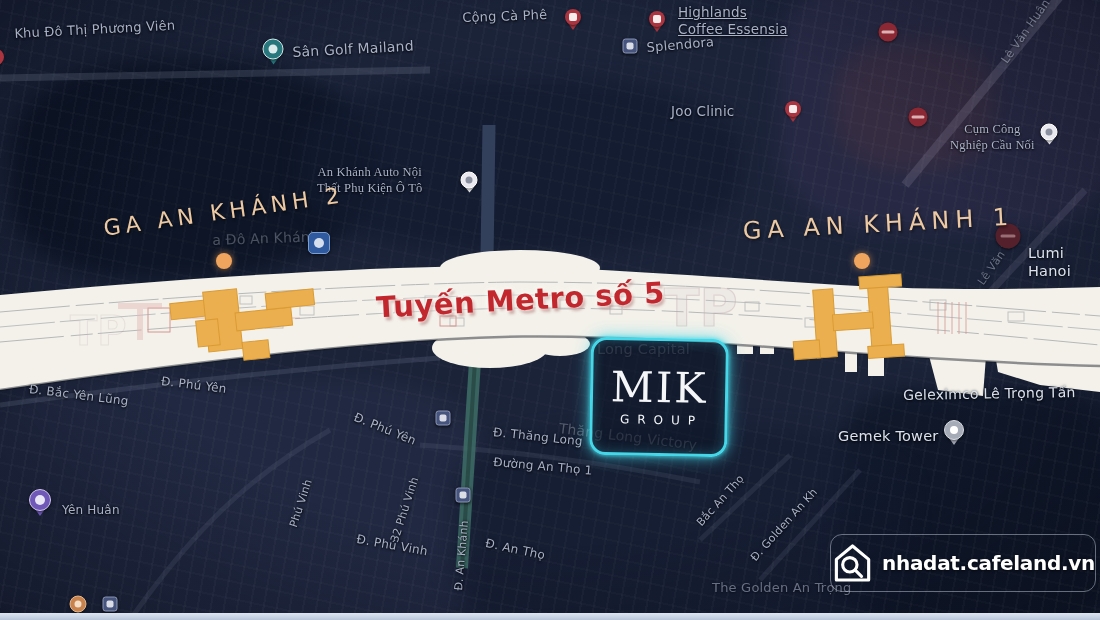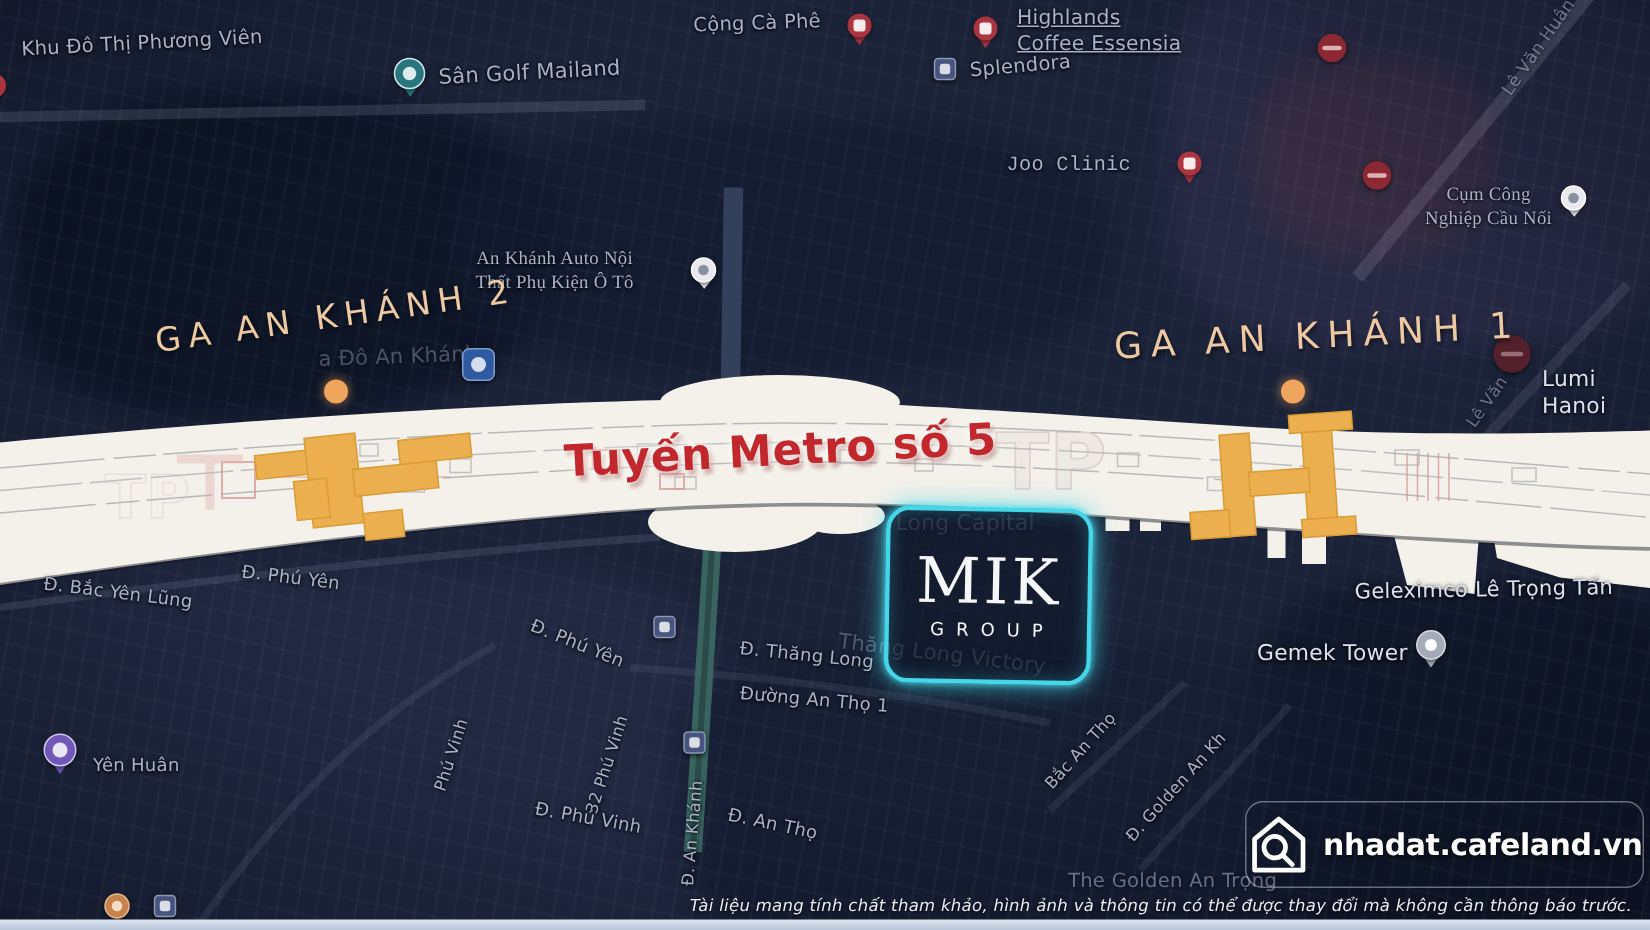--- a/index.html
+++ b/index.html
@@ -187,21 +187,21 @@
     </g>
   </svg>
 
   <div id="labels-layer">
       <div class="map-label" style="left: 14px; top: 26px; font-size: 13px; transform: rotate(-3deg);">Khu Đô Thị Phương Viên</div>
       <div class="map-label" style="left: 292px; top: 44px; font-size: 14px; transform: rotate(-3deg);">Sân Golf Mailand</div>
       <div class="map-label" style="left: 462px; top: 10px; font-size: 13px; transform: rotate(-2deg);">Cộng Cà Phê</div>
       <div class="map-label" style="left: 678px; top: 4px; font-size: 13.5px; text-decoration: underline;">Highlands
 Coffee Essensia</div>
       <div class="map-label" style="left: 646px; top: 40px; font-size: 13px; transform: rotate(-5deg);">Splendora</div>
-      <div class="map-label" style="left: 671px; top: 103px; font-size: 13.5px; font-family: Liberation Mono, monospace;">Joo Clinic</div>
+      <div class="map-label" style="left: 671px; top: 103px; font-size: 13.5px;">Joo Clinic</div>
       <div class="map-label center" style="left: 950px; top: 122px; font-size: 12.5px;">Cụm Công
 Nghiệp Cầu Nối</div>
       <div class="map-label dim" style="left: 998px; top: 58px; font-size: 11.5px; transform: rotate(-55deg);">Lê Văn Huân</div>
       <div class="map-label bright" style="left: 1028px; top: 244px; font-size: 14.5px;">Lumi Hanoi</div>
       <div class="map-label dim" style="left: 975px; top: 280px; font-size: 11px; transform: rotate(-55deg);">Lê Văn Tấn</div>
       <div class="map-label center" style="left: 317px; top: 165px; font-size: 12.5px;">An Khánh Auto Nội
 Thất Phụ Kiện Ô Tô</div>
       <div class="map-label bright" style="left: 838px; top: 427px; font-size: 14.5px;">Gemek Tower</div>
       <div class="map-label bright" style="left: 903px; top: 387px; font-size: 14px; transform: rotate(-1deg);">Geleximco Lê Trọng Tấn</div>
       <div class="map-label dim" style="left: 712px; top: 580px; font-size: 13px;">The Golden An Trọng</div>
@@ -293,16 +293,15 @@
 
   <div id="watermark">
     <svg width="44" height="42" viewBox="0 0 48 46">
       <path d="M6 19 L24 4 L42 19 V42 H6 Z" fill="none" stroke="#fff" stroke-width="3.5" stroke-linejoin="round"></path>
       <circle cx="21" cy="25" r="8" fill="none" stroke="#fff" stroke-width="3.5"></circle>
       <line x1="27" y1="31" x2="34" y2="38" stroke="#fff" stroke-width="3.5" stroke-linecap="round"></line>
     </svg>
     <span class="wm-text">nhadat.cafeland.vn</span>
   </div>
 
-  <div id="disclaimer">Tài liệu mang tính chất tham khảo, hình ảnh và thông tin có thể được thay đổi mà không cần thông báo trước.</div>
   <div id="bottom-strip"></div>
 
 </div>
 
 </body></html>

